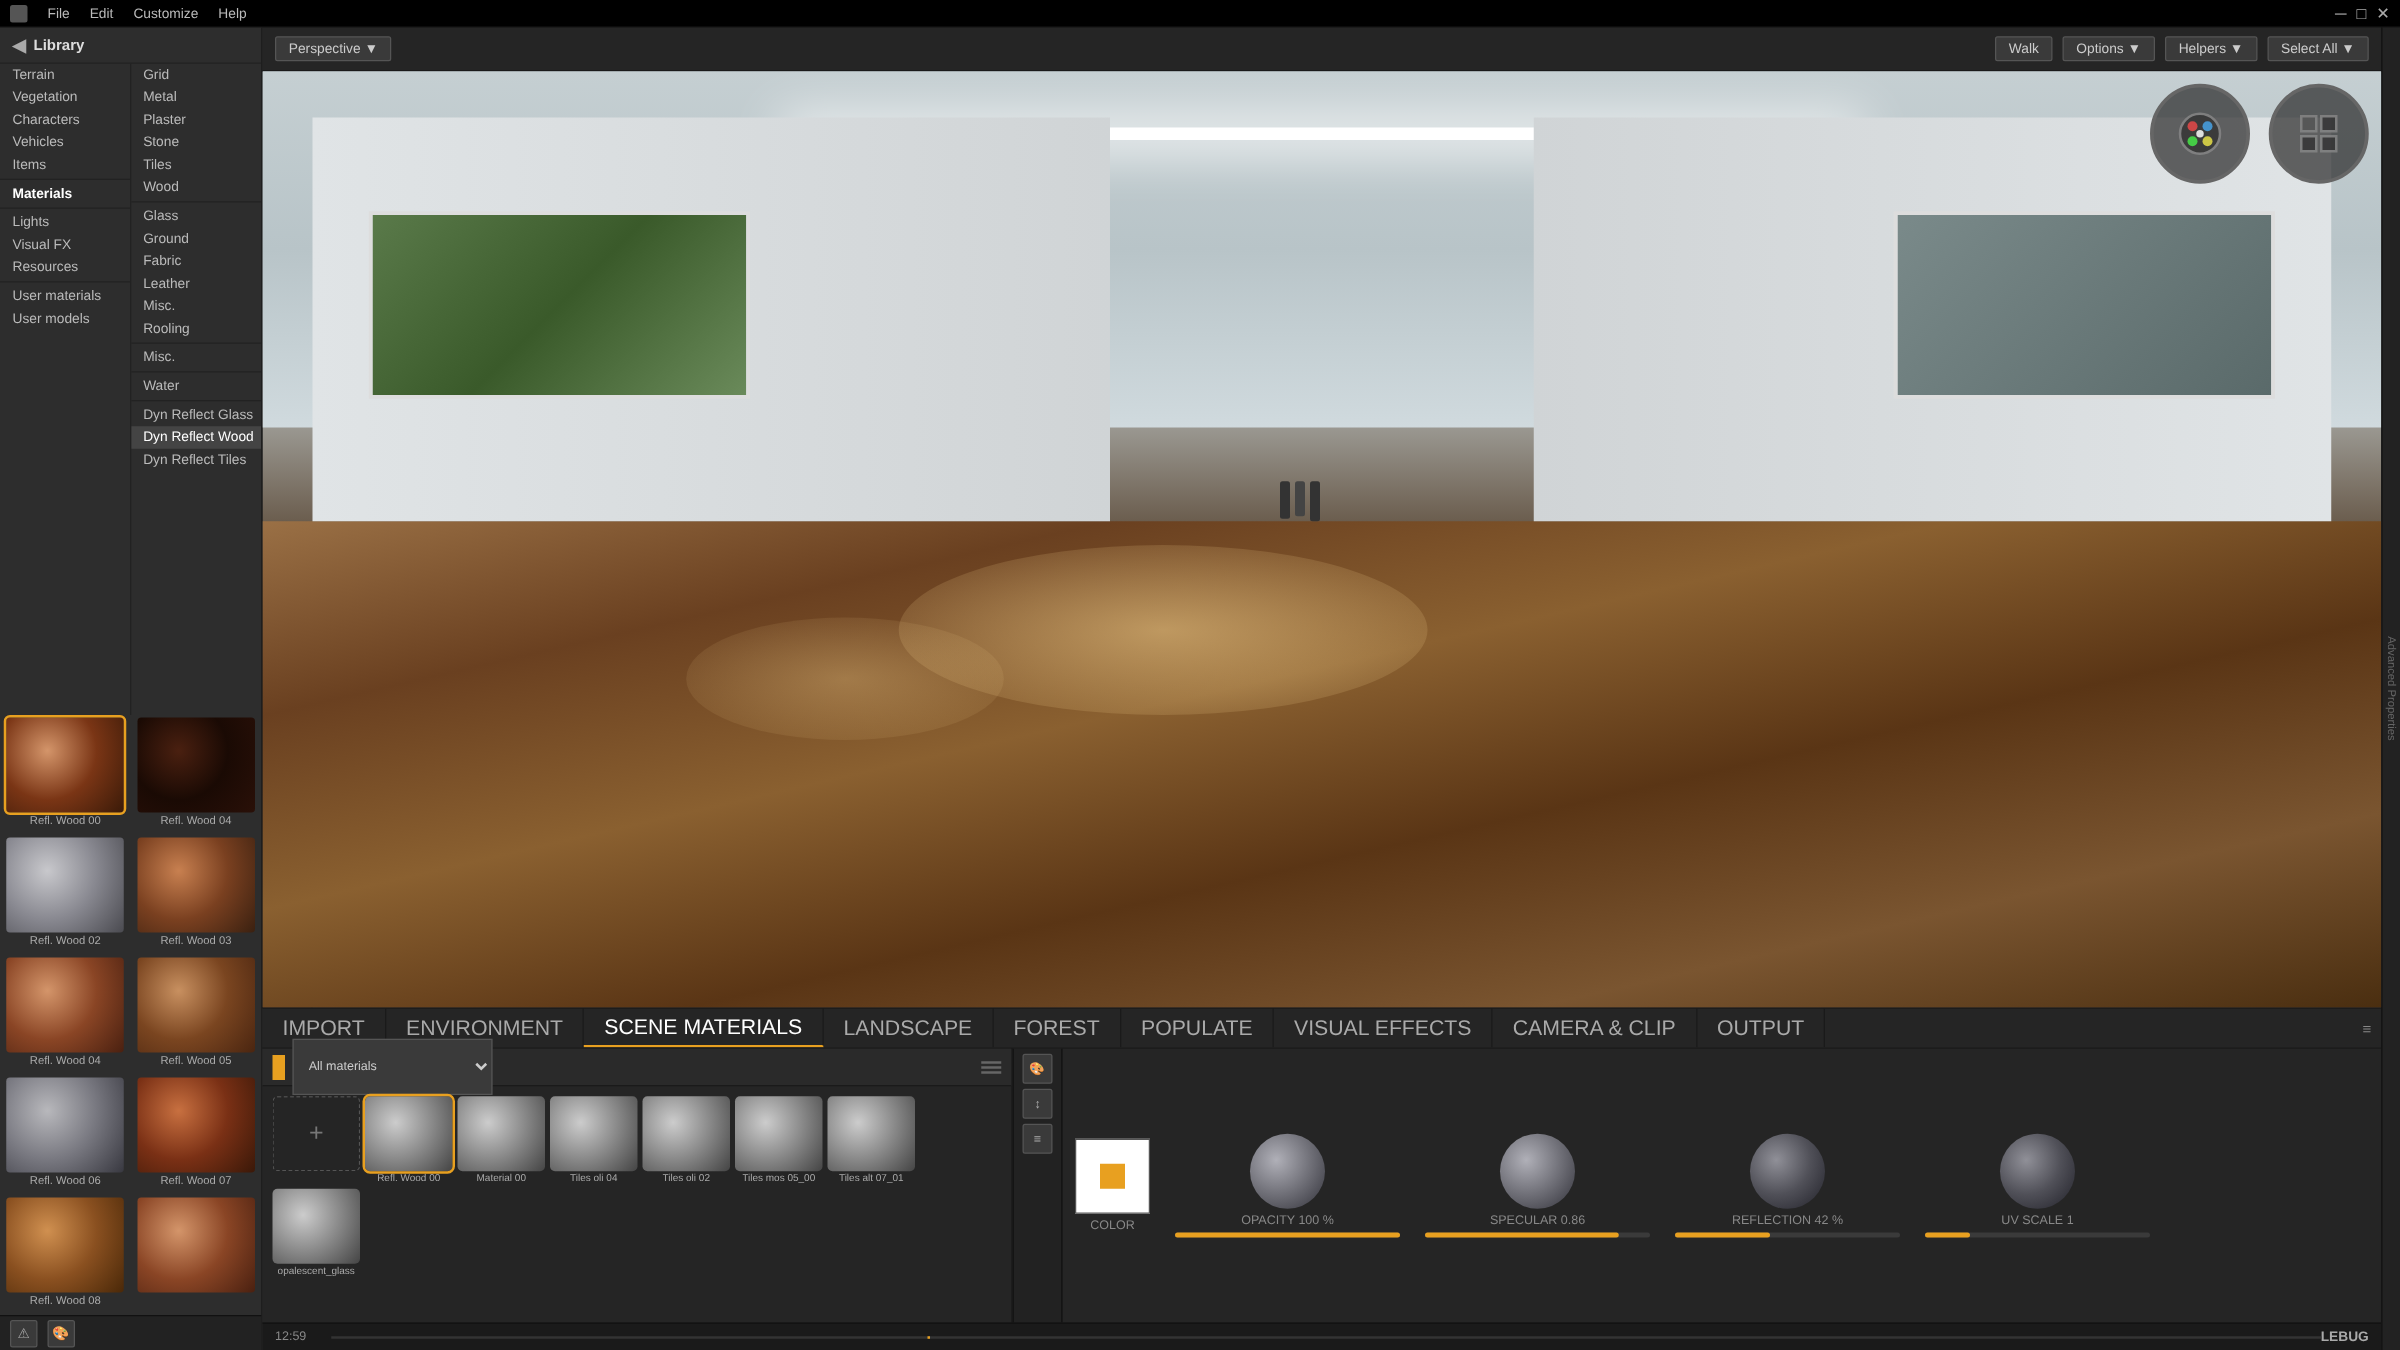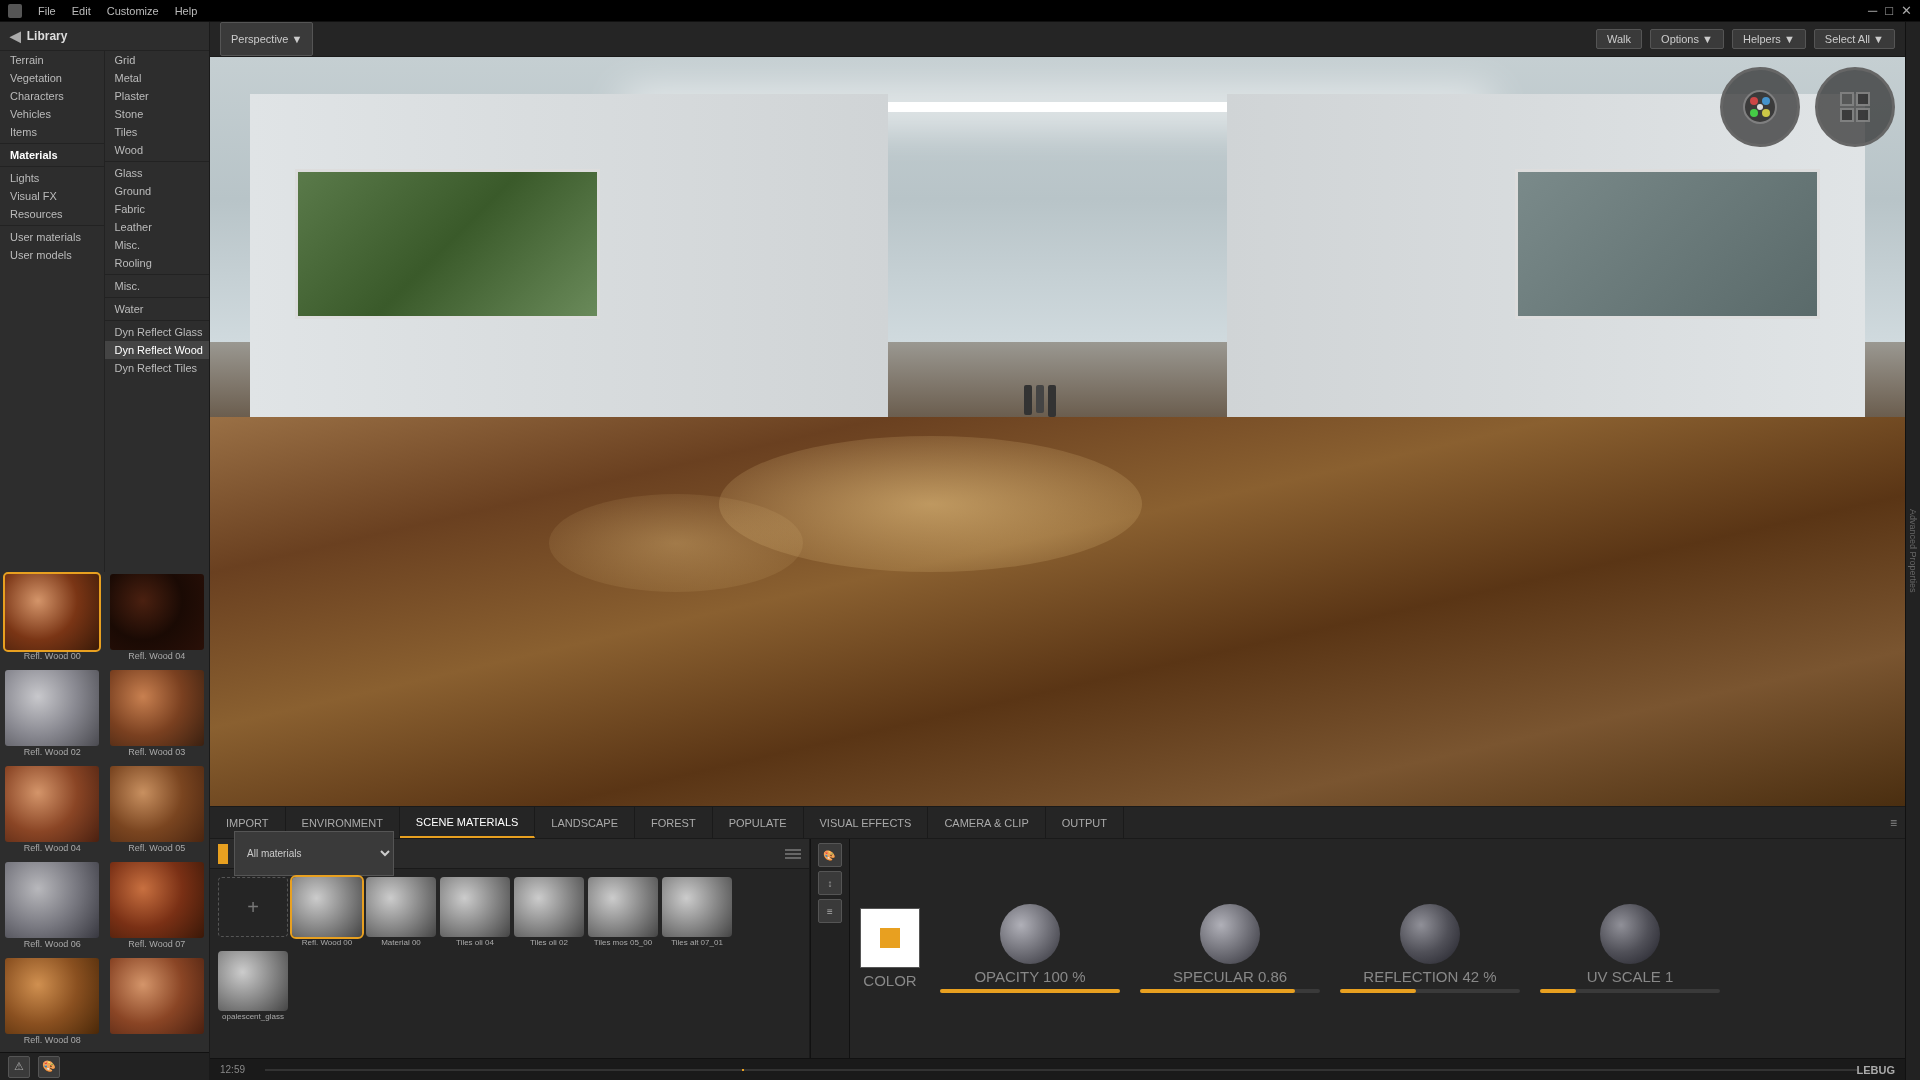--- a/index.html
+++ b/index.html
@@ -32,21 +32,21 @@
     #col2 { width: 105px; overflow-y: auto; }
     .col-item { padding: 3px 10px; font-size: 11px; color: #bbb; cursor: pointer; white-space: nowrap; }
     .col-item.active { color: #fff; font-weight: bold; }
     .col-item.highlighted { background: #444; color: #fff; }
     .col-separator { height: 1px; background: #222; margin: 2px 0; }
 
     
     #center-area { flex: 1; display: flex; flex-direction: column; }
 
     
-    #top-bar { height: 35px; background: #252525; border-bottom: 1px solid #1a1a1a; display: flex; padding: 0 10px; gap: 10px; }
+    #top-bar { height: 35px; background: #252525; border-bottom: 1px solid #1a1a1a; display: flex; align-items: center; padding: 0 10px; gap: 10px; }
     .top-bar-right { margin-left: auto; display: flex; gap: 8px; align-items: center; }
     .top-bar-btn { background: #3a3a3a; border: 1px solid #555; color: #ccc; padding: 3px 10px; font-size: 11px; cursor: pointer; border-radius: 2px; }
 
     
     #viewport { flex: 1; position: relative; background: #1a1a1a; overflow: hidden; }
     
     .corridor-bg {
       position: absolute; top: 0; left: 0; right: 0; bottom: 0;
       background:
         linear-gradient(to bottom, #b8c8cc 0%, #c8d8dc 10%, #d8e4e8 25%, #4a3520 55%, #3a2515 75%, #5a4030 100%);
@@ -57,21 +57,21 @@
     .vp-icon-circle { width: 80px; height: 80px; border-radius: 50%; border: 3px solid #666; background: rgba(40,40,40,0.7); display: flex; align-items: center; justify-content: center; cursor: pointer; }
     .vp-icon-circle svg { width: 40px; height: 40px; opacity: 0.8; }
 
     
     #left-toolbar { position: absolute; left: 0; top: 0; bottom: 0; width: 40px; background: rgba(30,30,30,0.9); display: flex; flex-direction: column; align-items: center; padding: 5px 0; gap: 5px; border-right: 1px solid #111; }
     .tool-btn { width: 30px; height: 30px; background: #3a3a3a; border: 1px solid #555; border-radius: 3px; display: flex; align-items: center; justify-content: center; cursor: pointer; color: #bbb; font-size: 14px; }
     .tool-btn.active { background: #e8a020; color: #fff; border-color: #e8a020; }
 
     
     #tab-bar { height: 32px; background: #252525; border-top: 1px solid #1a1a1a; display: flex; align-items: stretch; }
-    .tab-item { padding: 0 16px; display: flex; align-items: center; font-size: 11px; color: #aaa; cursor: pointer; border-right: 1px solid #1a1a1a; }
+    .tab-item { padding: 0 16px; display: flex; align-items: center; font-size: 17px; color: #aaa; cursor: pointer; border-right: 1px solid #1a1a1a; }
     .tab-item.active { color: #fff; border-bottom: 2px solid #e8a020; }
 
     
     #bottom-panel { height: 220px; background: #252525; border-top: 1px solid #1a1a1a; display: flex; }
 
     
     #mat-queue { width: 600px; border-right: 1px solid #1a1a1a; display: flex; flex-direction: column; }
     #mat-queue-toolbar { height: 30px; background: #2a2a2a; display: flex; align-items: center; padding: 0 8px; gap: 6px; border-bottom: 1px solid #1a1a1a; }
     .queue-filter { background: #3a3a3a; border: 1px solid #555; color: #ccc; padding: 15px 8px; font-size: 10px; width: 160px; }
     #mat-queue-items { display: flex; flex-wrap: wrap; gap: 4px; padding: 8px; overflow-y: auto; align-content: flex-start; }
@@ -82,21 +82,21 @@
     .mat-queue-add { width: 70px; height: 60px; border: 1px dashed #555; display: flex; align-items: center; justify-content: center; cursor: pointer; border-radius: 4px; color: #777; font-size: 20px; }
 
     
     #props-panel { flex: 1; display: flex; flex-direction: column; }
     .props-content { flex: 1; display: flex; align-items: center; padding: 10px; gap: 20px; }
 
     
     .color-swatch-container { display: flex; flex-direction: column; align-items: center; gap: 4px; }
     .color-swatch { width: 60px; height: 60px; background: #fff; border: 1px solid #555; cursor: pointer; position: relative; }
     .color-swatch-inner { width: 20px; height: 20px; background: #e8a020; position: absolute; top: 50%; left: 50%; transform: translate(-50%,-50%); }
-    .prop-label { font-size: 15px; color: #888; text-align: center; }
+    .prop-label { font-size: 10px; color: #888; text-align: center; }
 
     
     .sphere-preview { width: 60px; height: 60px; border-radius: 50%; }
 
     
     #status-bar { height: 22px; background: #1a1a1a; border-top: 1px solid #111; display: flex; align-items: center; padding: 0 10px; font-size: 10px; color: #888; }
     #status-bar .time { margin-right: 20px; }
     #status-bar .brand { margin-left: auto; color: #aaa; font-size: 11px; font-weight: bold; }
 
     

